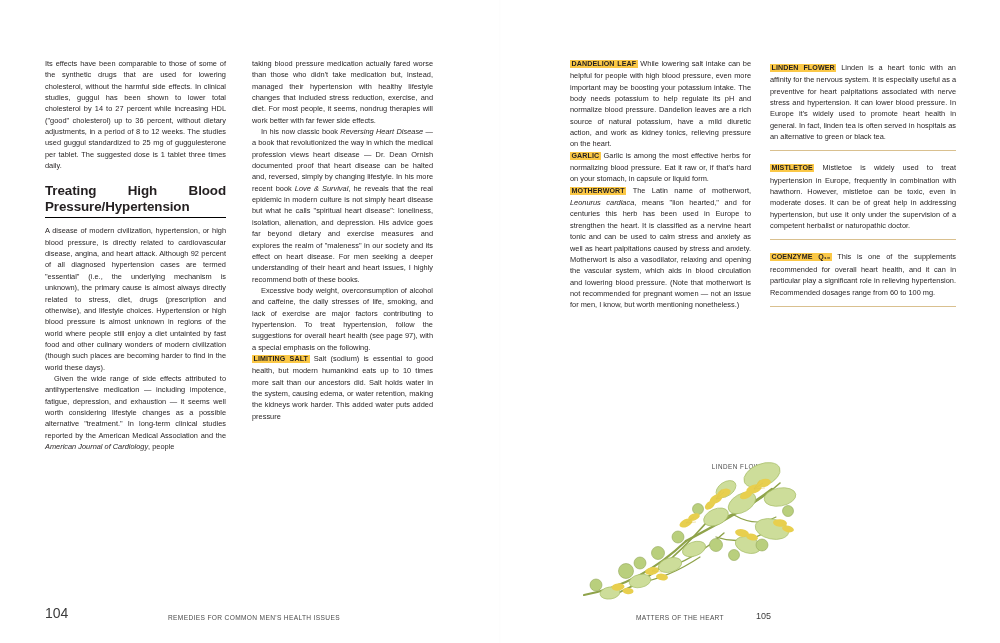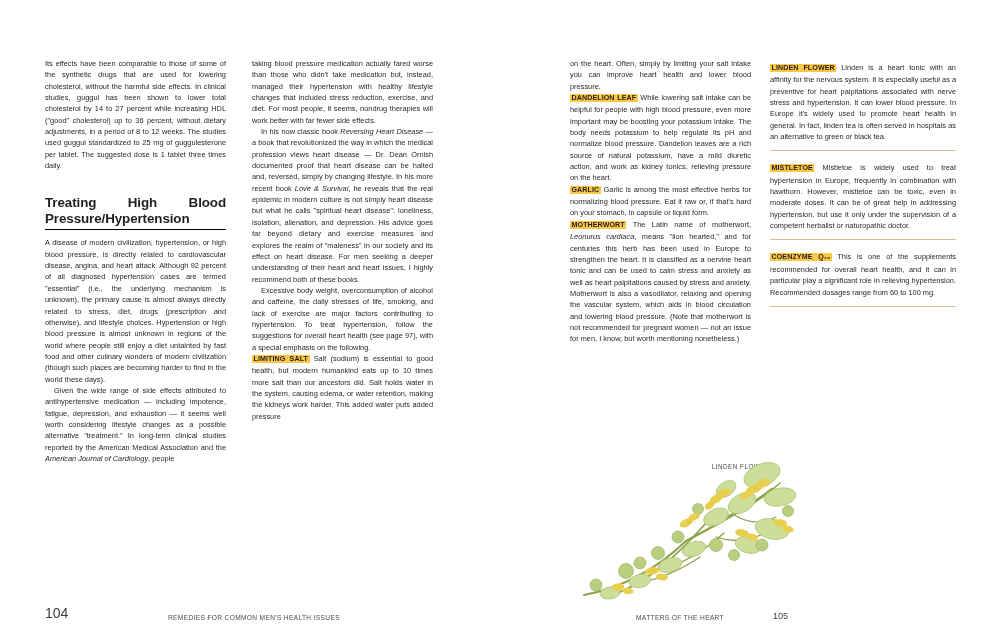--- a/index.html
+++ b/index.html
@@ -40,21 +40,21 @@
 
   .col p {
     margin: 0;
   }
   .col p.indent { text-indent: 9px; }
 
   .sec-head {
     font-size: 13.4px;
     line-height: 15.5px;
     font-weight: bold;
-    margin: 24px 0 2px 0;
+    margin: 12px 0 2px 0;
     letter-spacing: -0.1px;
   }
   .rule {
     border-bottom: 1px solid #000;
     margin: 3px 0 7px 0;
     height: 0;
   }
 
   em, .ital { font-style: italic; }
 
@@ -81,21 +81,21 @@
   
   .folio {
     position: absolute;
     bottom: 22px;
     font-size: 8px;
     color: #3b3b3b;
   }
   #folio-left-num  { left: 45px; font-size: 14px; }
   #folio-left-txt  { left: 168px; font-size: 6.6px; letter-spacing: 0.35px; color: #4a4a4a; }
   #folio-right-txt { right: 92px; font-size: 6.6px; letter-spacing: 0.35px; color: #4a4a4a; }
-  #folio-right-num { right: 28px; font-size: 9px; }
+  #folio-right-num { right: 45px; font-size: 9px; }
 
   
   .photo-caption {
     position: absolute;
     right: 46px;
     top: 463px;
     font-size: 6.3px;
     letter-spacing: 0.5px;
     color: #4a4a4a;
     text-align: right;
@@ -138,21 +138,20 @@
     <p>taking blood pressure medication actually fared worse than those who didn't take medication but, instead, managed their hypertension with healthy lifestyle changes that included stress reduction, exercise, and diet. For most people, it seems, nondrug therapies will work better with far fewer side effects.</p>
 
     <p class="indent"><span>In his now classic book </span><em>Reversing Heart Disease</em><span> — a book that revolutionized the way in which the medical profession views heart disease — Dr. Dean Ornish documented proof that heart disease can be halted and, reversed, simply by changing lifestyle. In his more recent book </span><em>Love &amp; Survival</em><span>, he reveals that the real epidemic in modern culture is not simply heart disease but what he calls "spiritual heart disease": loneliness, isolation, alienation, and depression. His advice goes far beyond dietary and exercise measures and explores the realm of "maleness" in our society and its effect on heart disease. For men seeking a deeper understanding of their heart and heart issues, I highly recommend both of these books.</span></p>
 
     <p class="indent">Excessive body weight, overconsumption of alcohol and caffeine, the daily stresses of life, smoking, and lack of exercise are major factors contributing to hypertension. To treat hypertension, follow the suggestions for overall heart health (see page 97), with a special emphasis on the following.</p>
 
     <p class="entry"><span class="hl">LIMITING SALT</span> <span>Salt (sodium) is essential to good health, but modern humankind eats up to 10 times more salt than our ancestors did. Salt holds water in the system, causing edema, or water retention, making the kidneys work harder. This added water puts added pressure</span></p>
   </div>
 
   <div class="col" id="col3">
-    <p>on the heart. Often, simply by limiting your salt intake you can improve heart health and lower blood pressure.</p>
 
     <p class="entry"><span class="hl">DANDELION LEAF</span> <span>While lowering salt intake can be helpful for people with high blood pressure, even more important may be boosting your potassium intake. The body needs potassium to help regulate its pH and normalize blood pressure. Dandelion leaves are a rich source of natural potassium, have a mild diuretic action, and work as kidney tonics, relieving pressure on the heart.</span></p>
 
     <p class="entry"><span class="hl">GARLIC</span> <span>Garlic is among the most effective herbs for normalizing blood pressure. Eat it raw or, if that's hard on your stomach, in capsule or liquid form.</span></p>
 
     <p class="entry"><span class="hl">MOTHERWORT</span> <span>The Latin name of motherwort, </span><em>Leonurus cardiaca</em><span>, means "lion hearted," and for centuries this herb has been used in Europe to strengthen the heart. It is classified as a nervine heart tonic and can be used to calm stress and anxiety as well as heart palpitations caused by stress and anxiety. Motherwort is also a vasodilator, relaxing and opening the vascular system, which aids in blood circulation and lowering blood pressure. (Note that motherwort is not recommended for pregnant women — not an issue for men, I know, but worth mentioning nonetheless.)</span></p>
   </div>
 
   <div class="col" id="col4">
     <p class="entry"><span class="hl">LINDEN FLOWER</span> <span>Linden is a heart tonic with an affinity for the nervous system. It is especially useful as a preventive for heart palpitations associated with nerve stress and hypertension. It can lower blood pressure. In Europe it's widely used to promote heart health in general. In fact, linden tea is often served in hospitals as an alternative to green or black tea.</span></p>

